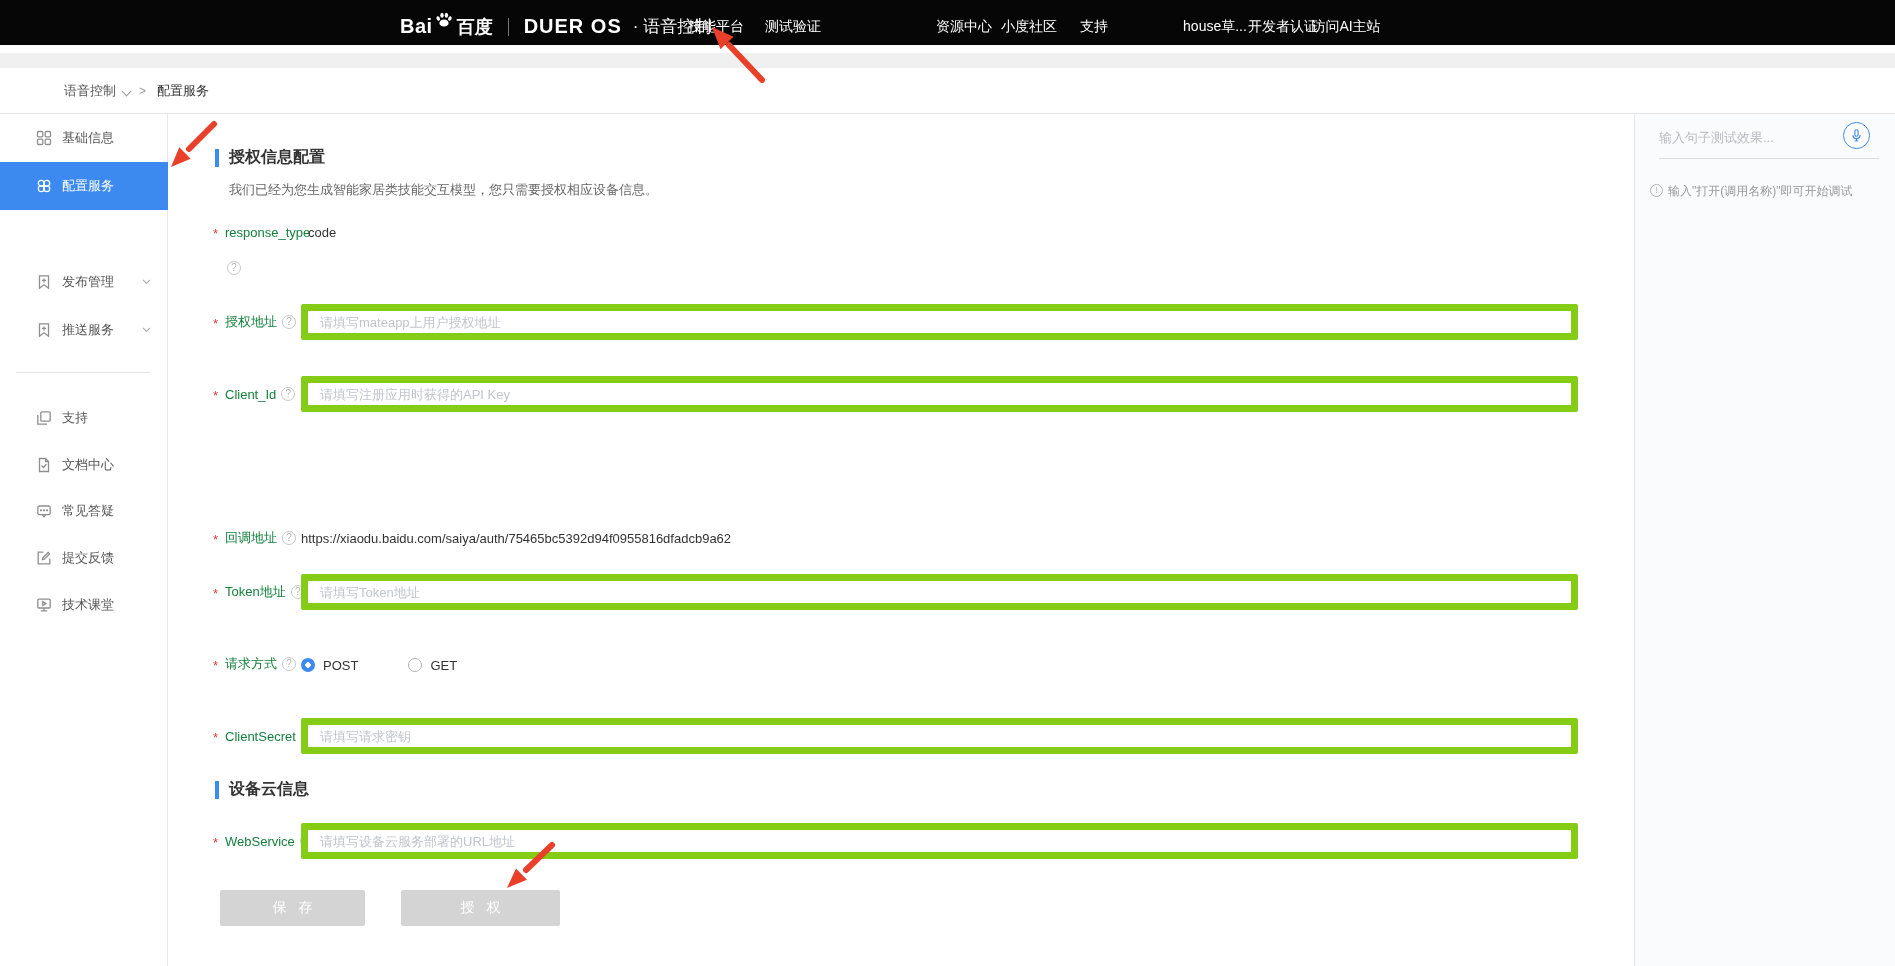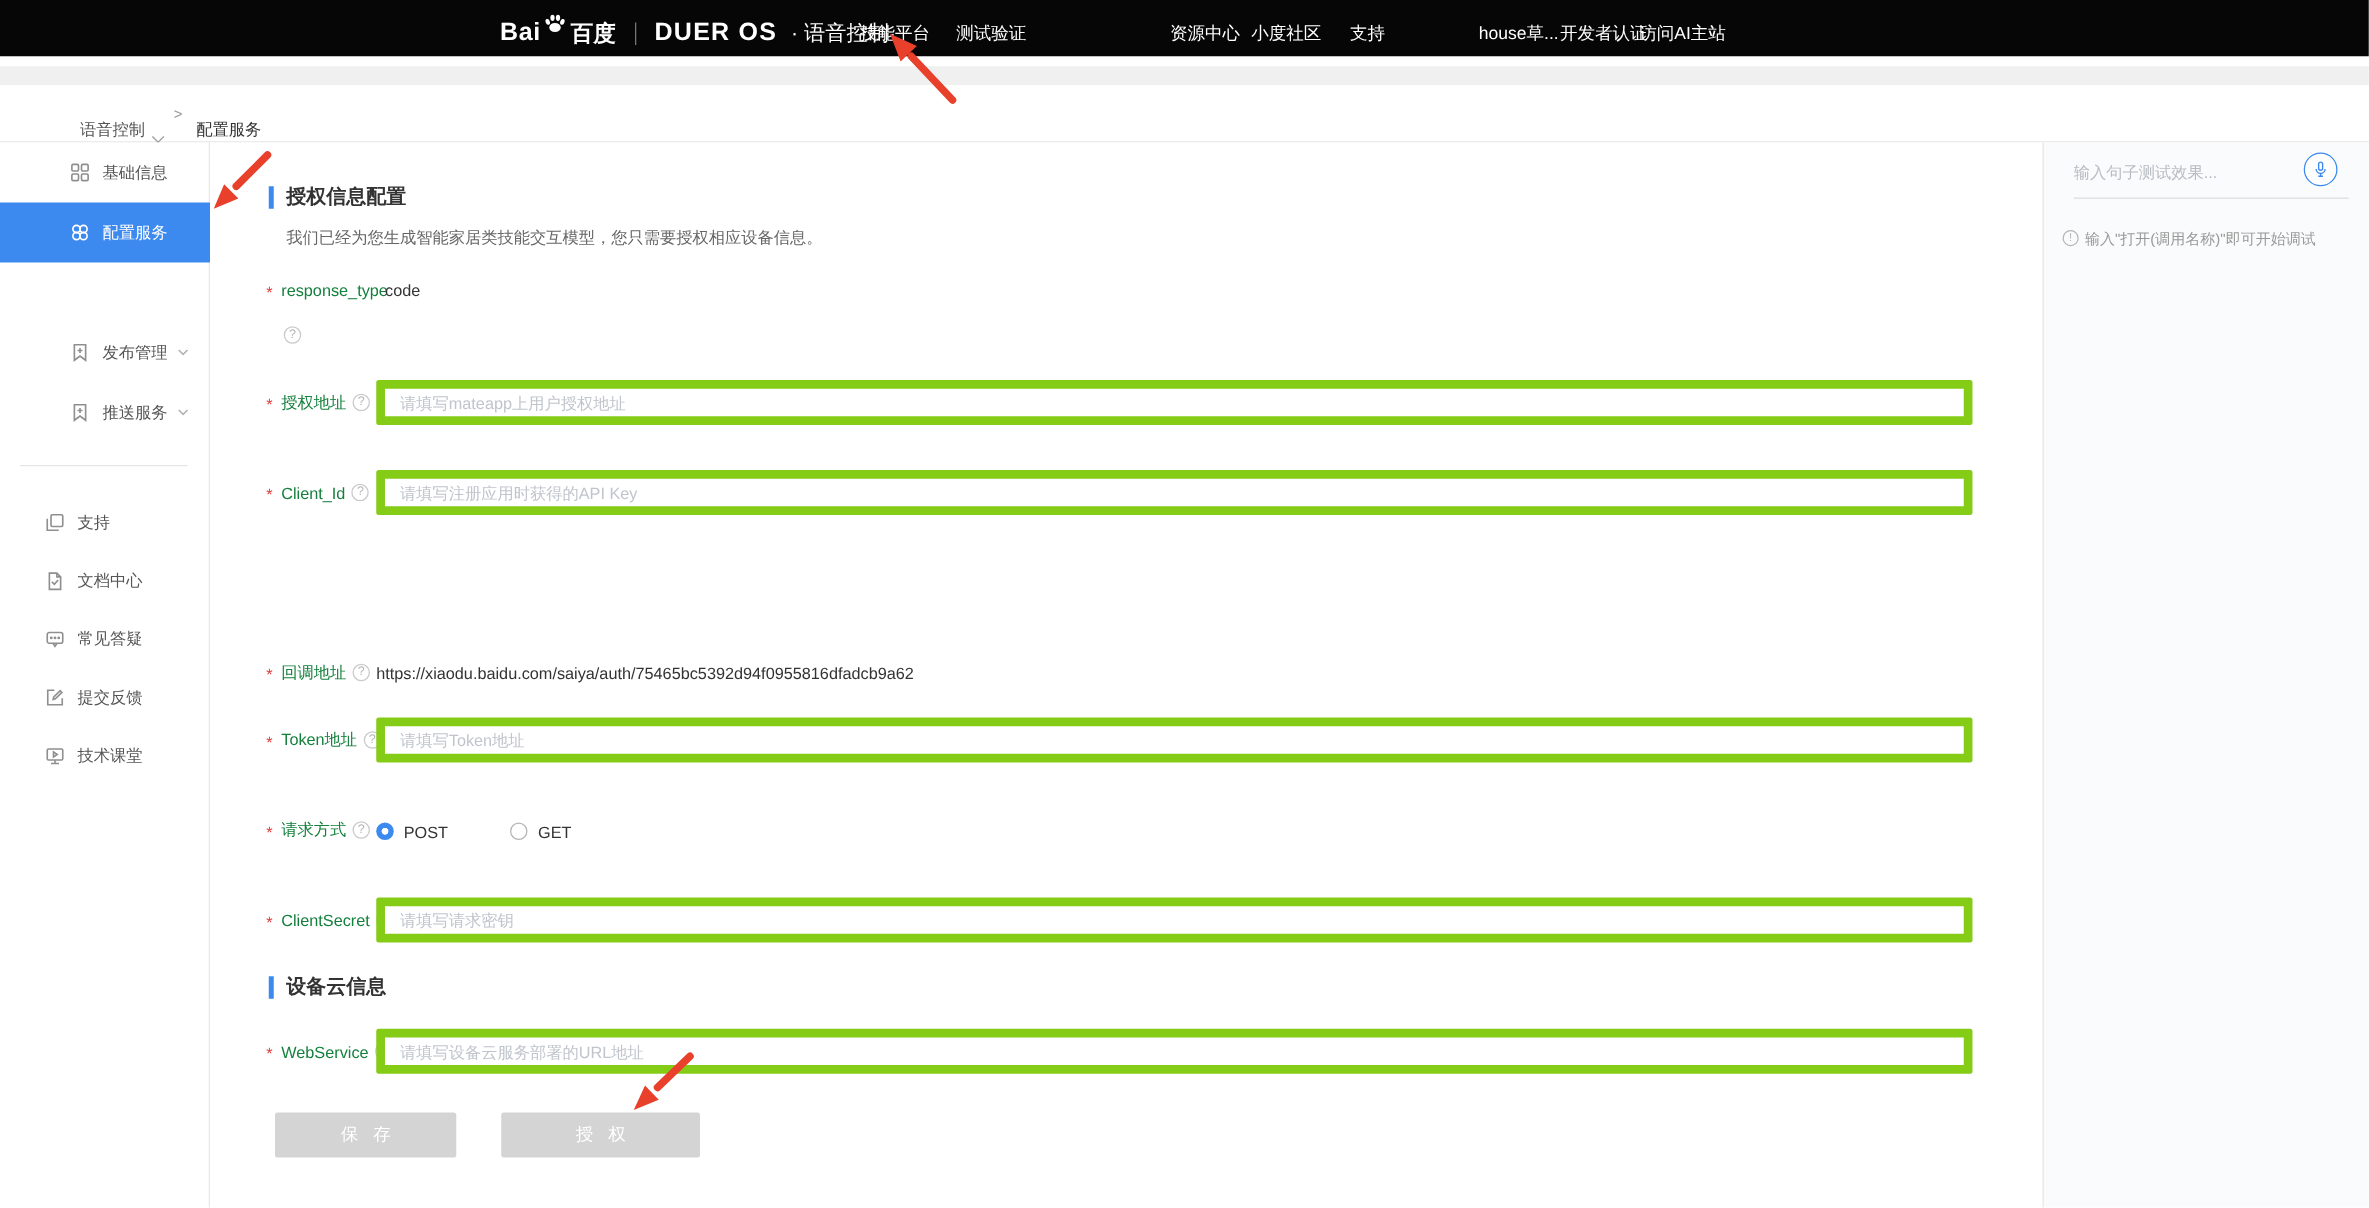--- a/index.html
+++ b/index.html
@@ -14,31 +14,31 @@
   .logo-cn{font-size:18px;font-weight:bold}
   .logo-div{width:1px;height:18px;background:#777;margin:0 8px}
   .logo-brand{font-size:20px;font-weight:bold;letter-spacing:1px}
   .logo-suffix{font-size:17px;font-weight:400;margin-left:4px}
   .navitem{position:absolute;top:0;height:53px;display:flex;align-items:center;
     transform:translateX(-50%);font-size:14px;color:#fff;cursor:pointer;white-space:nowrap}
 
   
   #graystrip{position:absolute;left:0;top:53px;width:1895px;height:15px;background:#f0f0f0}
   #crumbbar{position:absolute;left:0;top:68px;width:1895px;height:46px;background:#fff;border-bottom:1px solid #e6e6e6}
-  .crumb{position:absolute;top:0;height:45px;display:flex;align-items:flex-end;font-size:13px;color:#555;cursor:pointer}
+  .crumb{position:absolute;top:0;height:45px;display:flex;align-items:center;font-size:13px;color:#555;cursor:pointer}
   .caret{display:inline-block;width:8px;height:8px;margin-left:7px;position:relative}
   .caret::after{content:"";position:absolute;left:0;top:1px;width:6px;height:6px;
     border-right:1px solid #9a9a9a;border-bottom:1px solid #9a9a9a;transform:rotate(45deg)}
   .crumb-sep{position:absolute;top:0;height:45px;display:flex;align-items:center;color:#999;font-size:12px}
   .crumb-sep::after{content:">"}
 
   
   #sidebar{position:absolute;left:0;top:114px;width:168px;bottom:0;background:#fff;border-right:1px solid #e8e8e8}
   .side-item{position:absolute;left:0;width:168px;height:48px;display:flex;align-items:center;
-    padding-left:56px;gap:10px;font-size:13px;color:#555;cursor:pointer}
+    padding-left:36px;gap:10px;font-size:13px;color:#555;cursor:pointer}
   .side-item.active{background:var(--accent);color:#fff}
   .side-item .chev{position:absolute;right:17px;top:21px}
   .side-link{position:absolute;left:0;width:168px;height:40px;display:flex;align-items:center;
     padding-left:36px;gap:10px;font-size:13px;color:#555;cursor:pointer}
   #side-divider{position:absolute;left:16px;top:258px;width:134px;height:1px;background:#e5e5e5}
   .sicon{width:16px;height:16px;flex:0 0 16px}
   .sicon svg{display:block}
 
   
   #main{position:absolute;left:169px;top:114px;width:1465px;bottom:0;background:#fff}

